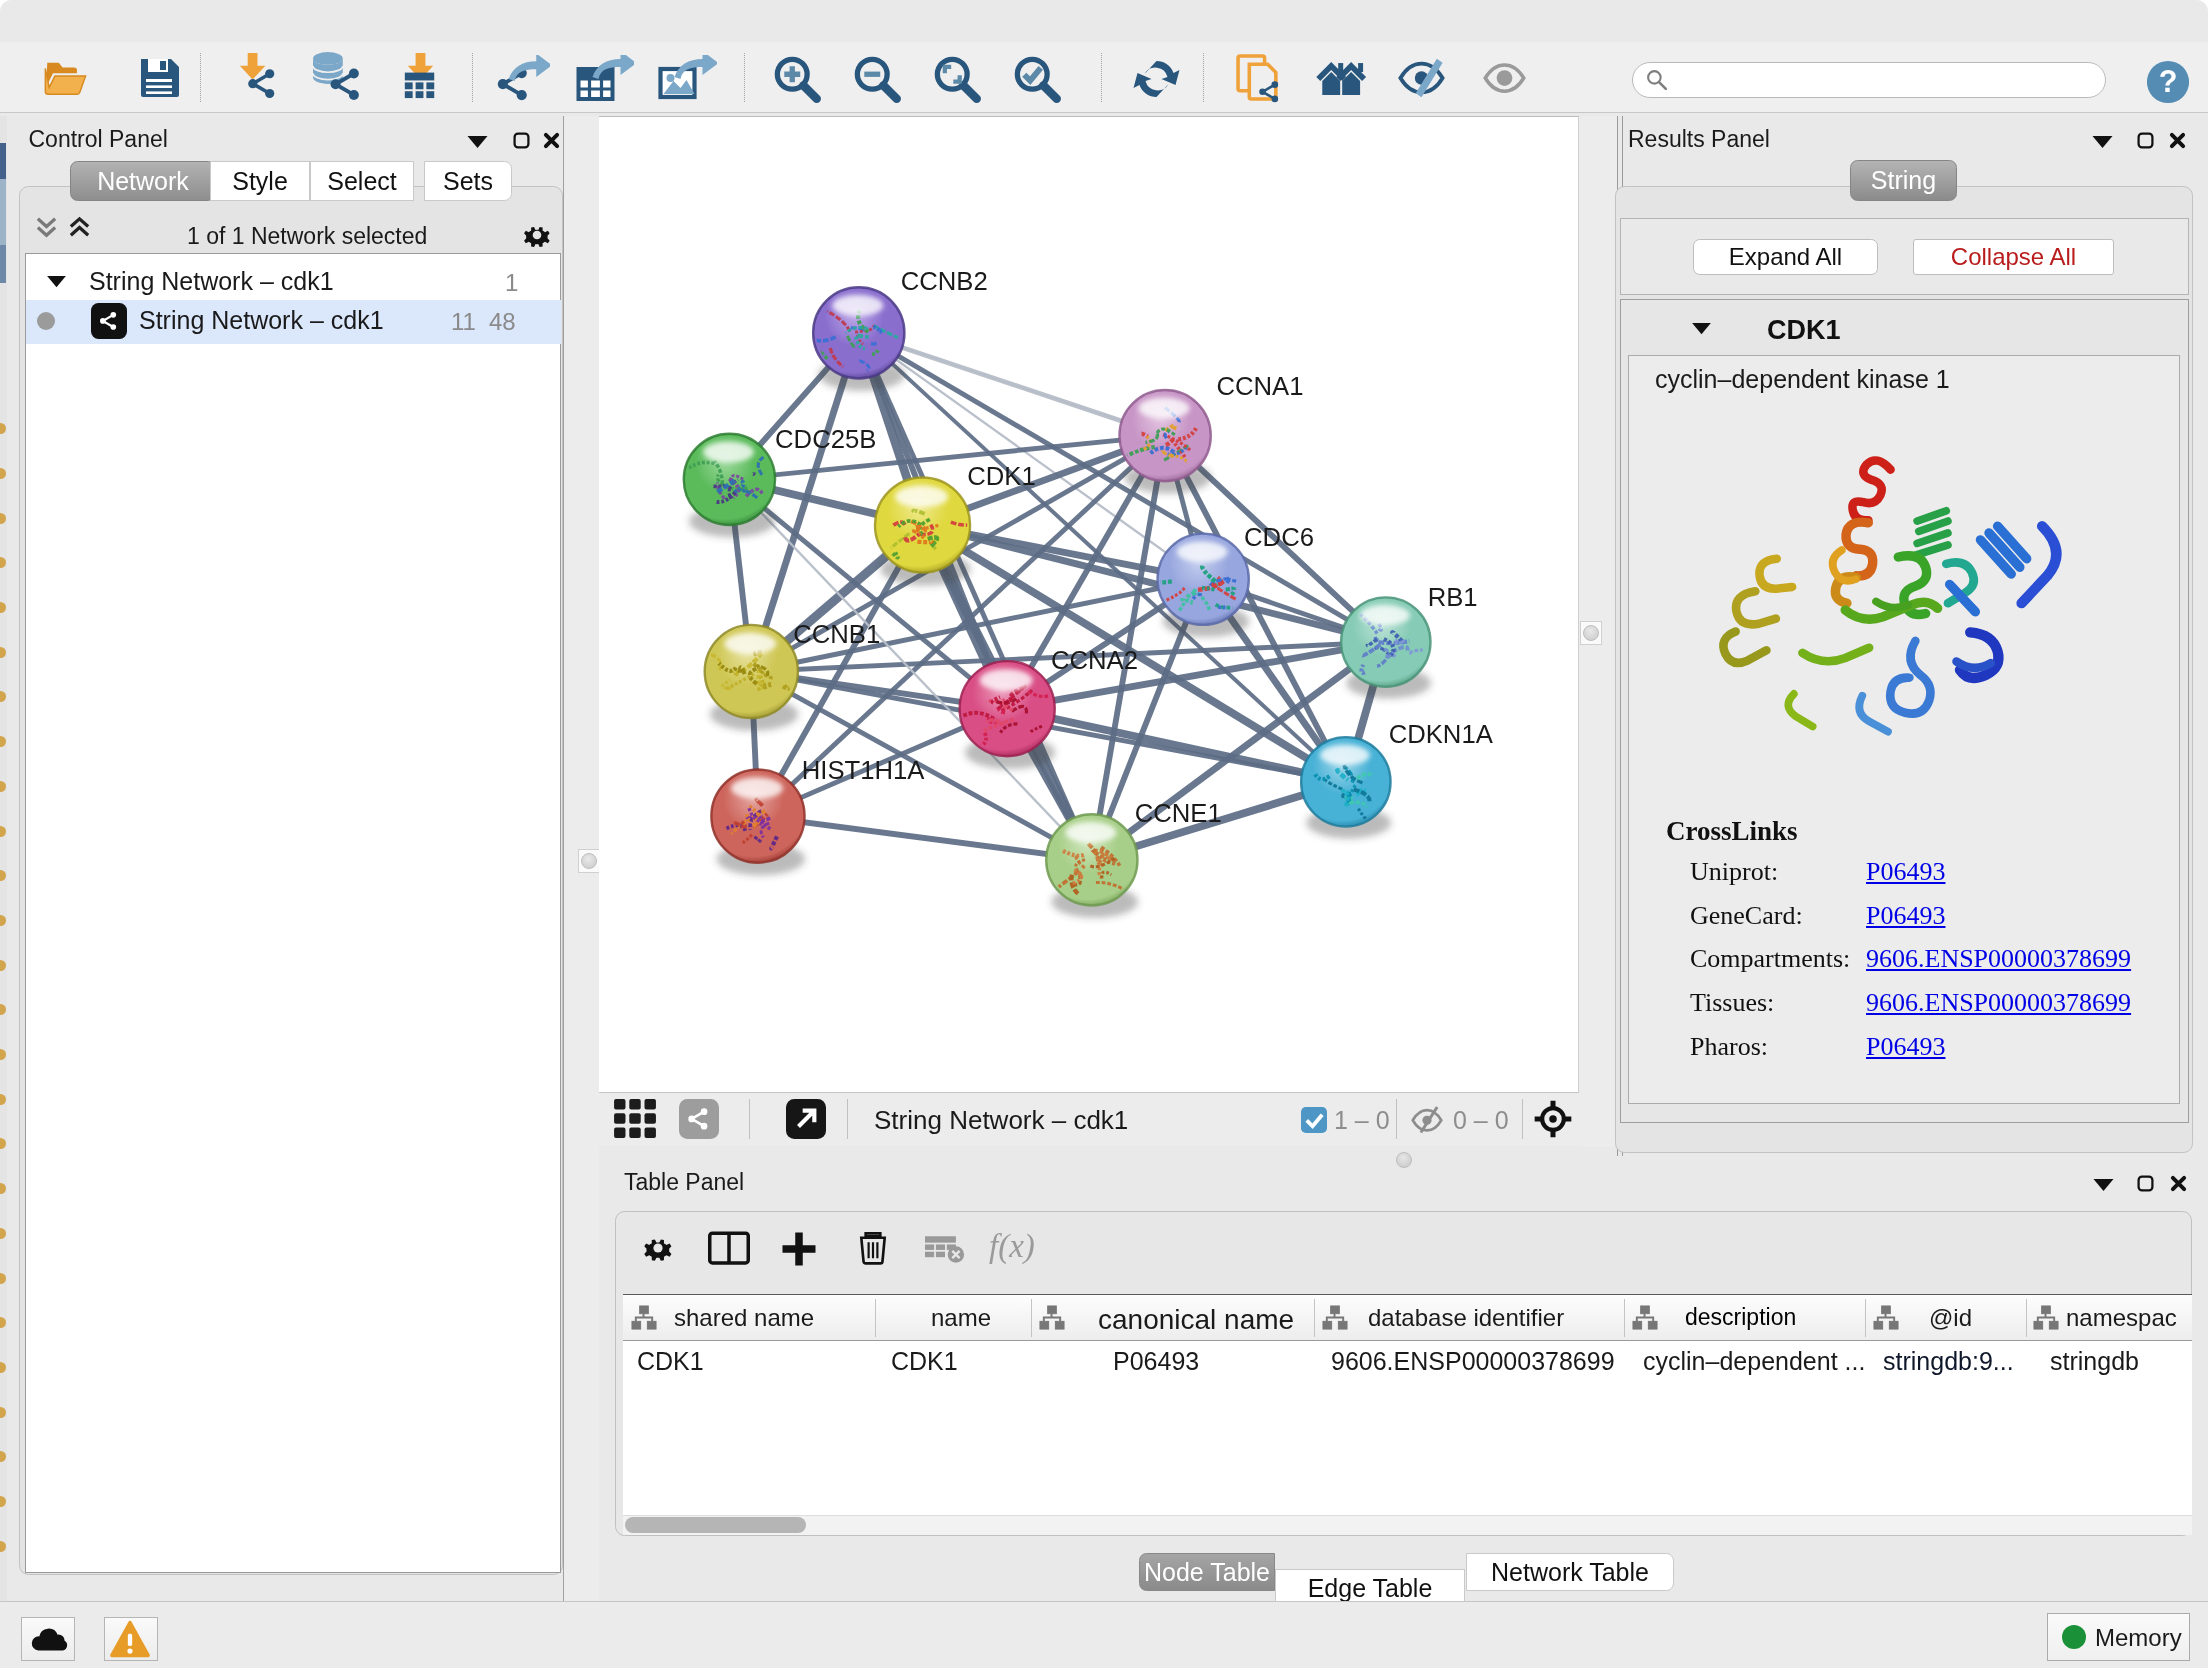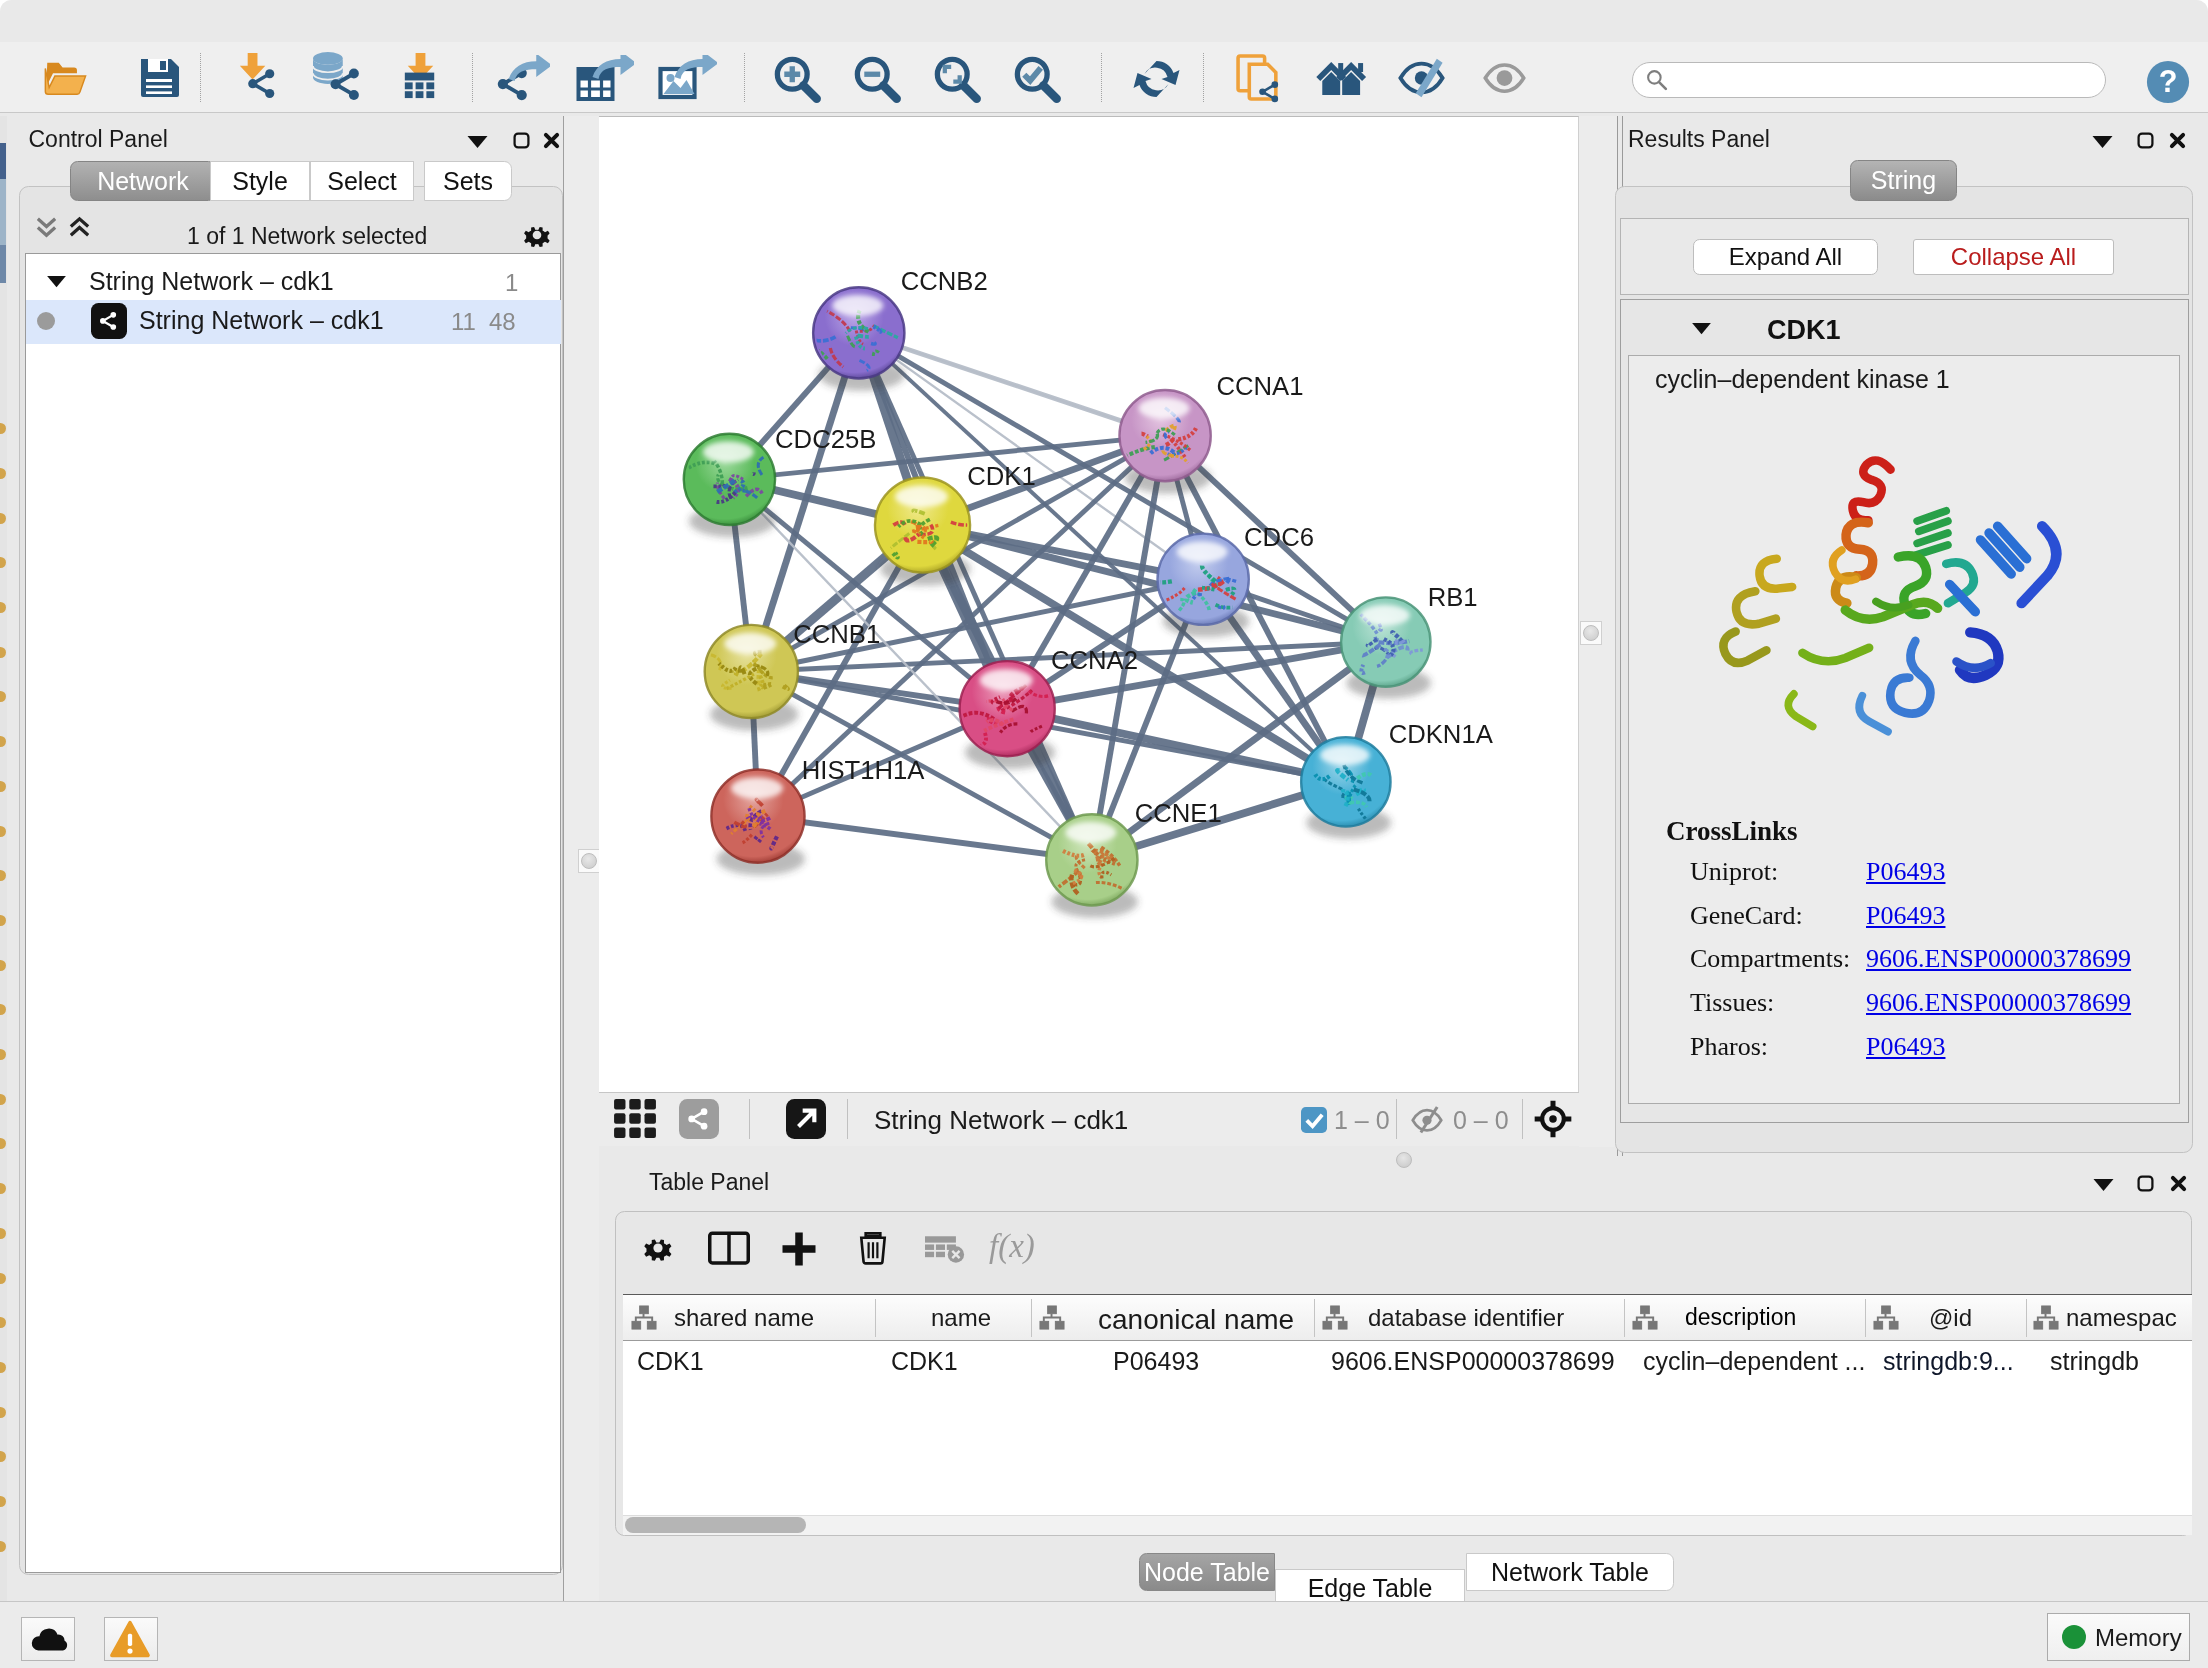--- a/index.html
+++ b/index.html
@@ -788,21 +788,21 @@
     <div class="abs" style="left:1866px;top:857px;font-size:26px;color:#0000e6;font-weight:normal;font-family:'Liberation Serif',sans-serif;white-space:nowrap;"><a class="lnk">P06493</a></div>
     <div class="abs" style="left:1690px;top:901px;font-size:26px;color:#111;font-weight:normal;font-family:'Liberation Serif',sans-serif;white-space:nowrap;">GeneCard:</div>
     <div class="abs" style="left:1866px;top:901px;font-size:26px;color:#0000e6;font-weight:normal;font-family:'Liberation Serif',sans-serif;white-space:nowrap;"><a class="lnk">P06493</a></div>
     <div class="abs" style="left:1690px;top:944px;font-size:26px;color:#111;font-weight:normal;font-family:'Liberation Serif',sans-serif;white-space:nowrap;">Compartments:</div>
     <div class="abs" style="left:1866px;top:944px;font-size:26px;color:#0000e6;font-weight:normal;font-family:'Liberation Serif',sans-serif;white-space:nowrap;"><a class="lnk">9606.ENSP00000378699</a></div>
     <div class="abs" style="left:1690px;top:988px;font-size:26px;color:#111;font-weight:normal;font-family:'Liberation Serif',sans-serif;white-space:nowrap;">Tissues:</div>
     <div class="abs" style="left:1866px;top:988px;font-size:26px;color:#0000e6;font-weight:normal;font-family:'Liberation Serif',sans-serif;white-space:nowrap;"><a class="lnk">9606.ENSP00000378699</a></div>
     <div class="abs" style="left:1690px;top:1032px;font-size:26px;color:#111;font-weight:normal;font-family:'Liberation Serif',sans-serif;white-space:nowrap;">Pharos:</div>
     <div class="abs" style="left:1866px;top:1032px;font-size:26px;color:#0000e6;font-weight:normal;font-family:'Liberation Serif',sans-serif;white-space:nowrap;"><a class="lnk">P06493</a></div>
     <div class="abs" style="left:599px;top:1162px;width:1602px;height:438px;background:#e9e9e9;"></div>
-    <div class="abs" style="left:624px;top:1169px;font-size:23px;color:#1a1a1a;font-weight:normal;font-family:'Liberation Sans',sans-serif;white-space:nowrap;margin-left:25px;">Table Panel</div>
+    <div class="abs" style="left:624px;top:1169px;font-size:23px;color:#1a1a1a;font-weight:normal;font-family:'Liberation Sans',sans-serif;white-space:nowrap;">Table Panel</div>
     <svg class="abs" style="left:2092px;top:1177px;" width="23" height="16" viewBox="0 0 22 16">
       <path d="M1 2 L21 2 L11 14 Z" fill="#111"></path>
     </svg>
     <svg class="abs" style="left:2136px;top:1174px;" width="19" height="19" viewBox="0 0 22 22">
       <rect x="3" y="3" width="16" height="16" rx="4" fill="none" stroke="#111" stroke-width="2.6"></rect>
     </svg>
     <svg class="abs" style="left:2169px;top:1174px;" width="19" height="19" viewBox="0 0 22 22">
       <path d="M4.5 4.5 L17.5 17.5 M17.5 4.5 L4.5 17.5" stroke="#111" stroke-width="4.6" stroke-linecap="round"></path>
     </svg>
     <div class="abs" style="left:615px;top:1211px;width:1577px;height:325px;background:#e7e7e7;border:1px solid #c0c0c0;border-radius:9.5px;"></div>

